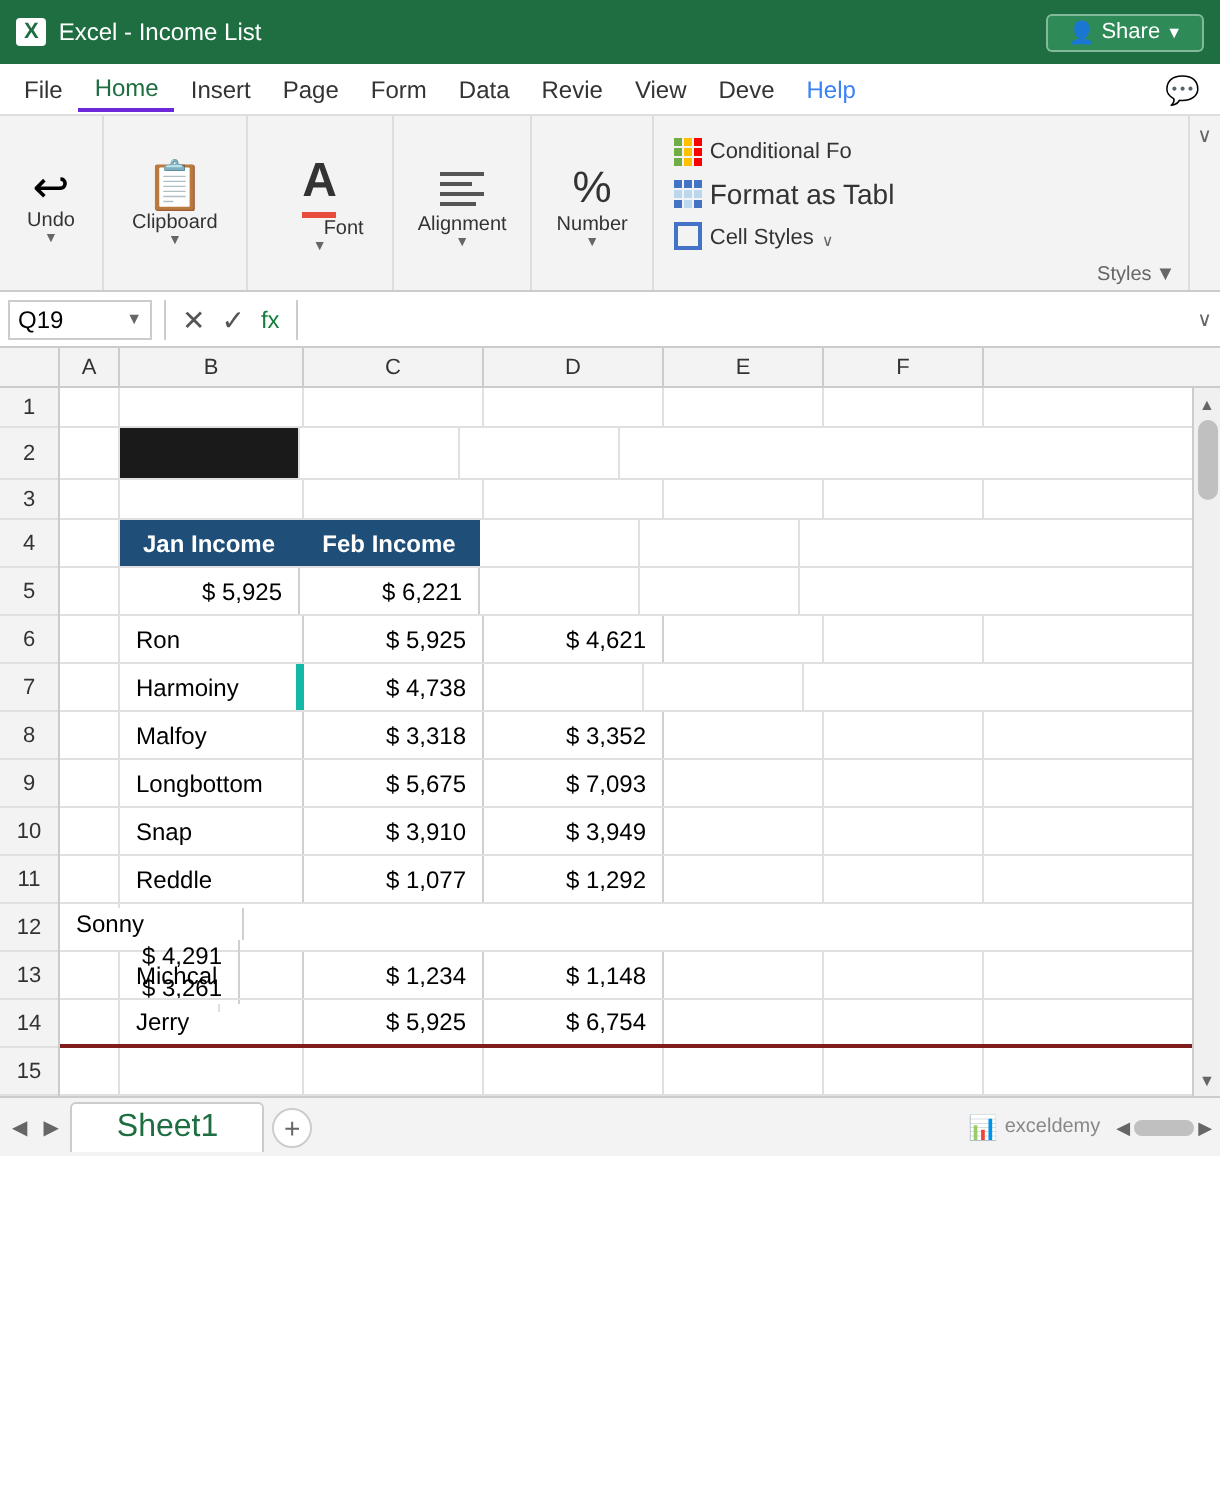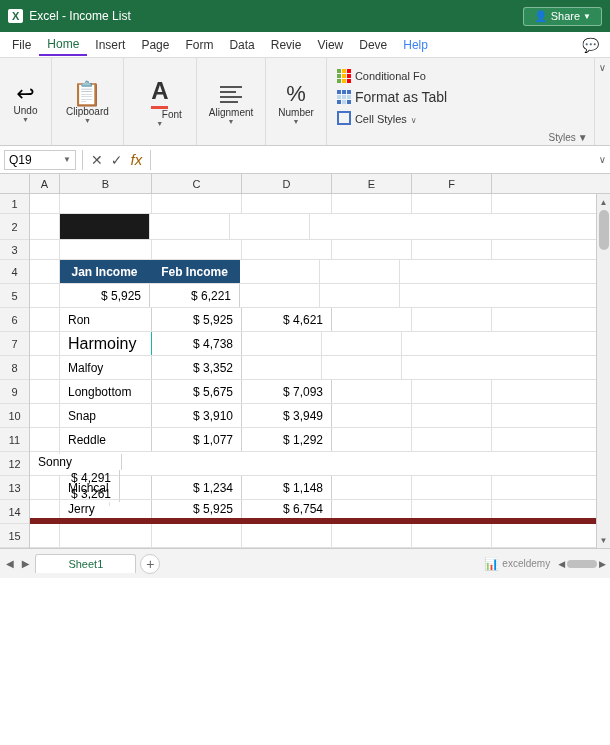--- a/index.html
+++ b/index.html
@@ -144,21 +144,21 @@
 </div>
 
 <div style="display:flex; align-items:center; border-bottom:1px solid #ccc; height:28px; background:#fff; padding:0 4px; gap:4px;">
   <div style="width:72px; border:1px solid #ccc; padding:2px 4px; font-size:12px; display:flex; align-items:center; justify-content:space-between; cursor:pointer;">
     <span>Q19</span>
     <span style="font-size:8px; color:#666;">▼</span>
   </div>
   <div style="width:1px; height:20px; background:#ccc; margin:0 2px;"></div>
   <span style="cursor:pointer; color:#555; font-size:14px; padding:0 2px;">✕</span>
   <span style="cursor:pointer; color:#555; font-size:14px; padding:0 2px;">✓</span>
-  <span style="cursor:pointer; color:#a16207; font-size:15px; padding:0 2px; font-style:italic;">fx</span>
+  <span style="cursor:pointer; color:#15803d; font-size:12px; padding:0 2px; ">fx</span>
   <div style="width:1px; height:20px; background:#ccc; margin:0 2px;"></div>
   <input type="text" style="flex: 1 1 0%; border: none; outline: none; font-size: 12px; padding: 2px 4px;" value="">
   <span style="cursor:pointer; color:#666; font-size:10px;">∨</span>
 </div>
 
 <div style="display:flex; flex-direction:column; overflow:hidden; flex:1;">
 
   <div style="display:flex; background:#f3f3f3; border-bottom:1px solid #ccc; height:20px;">
     <div style="width:30px; min-width:30px; border-right:1px solid #ccc;"></div>
     <div style="width:30px; border-right:1px solid #ccc; text-align:center; font-size:11px; color:#333; display:flex; align-items:center; justify-content:center; cursor:pointer;">A</div>
@@ -236,29 +236,30 @@
         <div style="width:30px; border-right:1px solid #e0e0e0; padding:1px 4px; font-size:12px;"></div>
         <div style="width:92px; border-right:1px solid #d0d0d0; padding:1px 8px; font-size:12px; display:flex; align-items:center;">Ron</div>
         <div style="width:90px; border-right:1px solid #d0d0d0; padding:1px 8px; font-size:12px; display:flex; align-items:center; justify-content:flex-end;">$ 5,925</div>
         <div style="width:90px; border-right:1px solid #d0d0d0; padding:1px 8px; font-size:12px; display:flex; align-items:center; justify-content:flex-end;">$ 4,621</div>
         <div style="width:80px; border-right:1px solid #e0e0e0; padding:1px 4px; font-size:12px;"></div>
         <div style="width:80px; border-right:1px solid #e0e0e0; padding:1px 4px; font-size:12px;"></div>
       </div>
 
       <div style="display:flex; border-bottom:1px solid #e0e0e0; height:24px;">
         <div style="width:30px; border-right:1px solid #e0e0e0; padding:1px 4px; font-size:12px;"></div>
-        <div style="width:92px; border-right:1px solid #14b8a6; padding:1px 8px; font-size:16px; display:flex; align-items:center;">Harmoiny</div>
+        <div style="width:92px; border-right:4px solid #14b8a6; padding:1px 8px; font-size:12px; display:flex; align-items:center;">Harmoiny</div>
         <div style="width:90px; border-right:1px solid #d0d0d0; padding:1px 8px; font-size:12px; display:flex; align-items:center; justify-content:flex-end;">$ 4,738</div>
         <div style="width:80px; border-right:1px solid #e0e0e0; padding:1px 4px; font-size:12px;"></div>
         <div style="width:80px; border-right:1px solid #e0e0e0; padding:1px 4px; font-size:12px;"></div>
       </div>
 
       <div style="display:flex; border-bottom:1px solid #e0e0e0; height:24px;">
         <div style="width:30px; border-right:1px solid #e0e0e0; padding:1px 4px; font-size:12px;"></div>
         <div style="width:92px; border-right:1px solid #d0d0d0; padding:1px 8px; font-size:12px; display:flex; align-items:center;">Malfoy</div>
+        <div style="width:90px; border-right:1px solid #d0d0d0; padding:1px 8px; font-size:12px; display:flex; align-items:center; justify-content:flex-end;">$ 3,318</div>
         <div style="width:90px; border-right:1px solid #d0d0d0; padding:1px 8px; font-size:12px; display:flex; align-items:center; justify-content:flex-end;">$ 3,352</div>
         <div style="width:80px; border-right:1px solid #e0e0e0; padding:1px 4px; font-size:12px;"></div>
         <div style="width:80px; border-right:1px solid #e0e0e0; padding:1px 4px; font-size:12px;"></div>
       </div>
 
       <div style="display:flex; border-bottom:1px solid #e0e0e0; height:24px;">
         <div style="width:30px; border-right:1px solid #e0e0e0; padding:1px 4px; font-size:12px;"></div>
         <div style="width:92px; border-right:1px solid #d0d0d0; padding:1px 8px; font-size:12px; display:flex; align-items:center;">Longbottom</div>
         <div style="width:90px; border-right:1px solid #d0d0d0; padding:1px 8px; font-size:12px; display:flex; align-items:center; justify-content:flex-end;">$ 5,675</div>
         <div style="width:90px; border-right:1px solid #d0d0d0; padding:1px 8px; font-size:12px; display:flex; align-items:center; justify-content:flex-end;">$ 7,093</div>
@@ -295,21 +296,21 @@
 
       <div style="display:flex; border-bottom:1px solid #e0e0e0; height:24px;">
         <div style="width:30px; border-right:1px solid #e0e0e0; padding:1px 4px; font-size:12px;"></div>
         <div style="width:92px; border-right:1px solid #d0d0d0; padding:1px 8px; font-size:12px; display:flex; align-items:center;">Michcal</div>
         <div style="width:90px; border-right:1px solid #d0d0d0; padding:1px 8px; font-size:12px; display:flex; align-items:center; justify-content:flex-end;">$ 1,234</div>
         <div style="width:90px; border-right:1px solid #d0d0d0; padding:1px 8px; font-size:12px; display:flex; align-items:center; justify-content:flex-end;">$ 1,148</div>
         <div style="width:80px; border-right:1px solid #e0e0e0; padding:1px 4px; font-size:12px;"></div>
         <div style="width:80px; border-right:1px solid #e0e0e0; padding:1px 4px; font-size:12px;"></div>
       </div>
 
-      <div style="display:flex; border-bottom:6px solid #7f1d1d; height:24px;">
+      <div style="display:flex; border-bottom:2px solid #7f1d1d; height:24px;">
         <div style="width:30px; border-right:1px solid #e0e0e0; padding:1px 4px; font-size:12px;"></div>
         <div style="width:92px; border-right:1px solid #d0d0d0; padding:1px 8px; font-size:12px; display:flex; align-items:center;">Jerry</div>
         <div style="width:90px; border-right:1px solid #d0d0d0; padding:1px 8px; font-size:12px; display:flex; align-items:center; justify-content:flex-end;">$ 5,925</div>
         <div style="width:90px; border-right:1px solid #d0d0d0; padding:1px 8px; font-size:12px; display:flex; align-items:center; justify-content:flex-end;">$ 6,754</div>
         <div style="width:80px; border-right:1px solid #e0e0e0; padding:1px 4px; font-size:12px;"></div>
         <div style="width:80px; border-right:1px solid #e0e0e0; padding:1px 4px; font-size:12px;"></div>
       </div>
 
       <div style="display:flex; border-bottom:1px solid #e0e0e0; height:24px;">
         <div style="width:30px; border-right:1px solid #e0e0e0; padding:1px 4px; font-size:12px;"></div>
@@ -326,21 +327,21 @@
       <div style="width:12px; height:12px; display:flex; align-items:center; justify-content:center; cursor:pointer; font-size:8px; color:#666;">▲</div>
       <div style="width:10px; height:40px; background:#c0c0c0; border-radius:5px; margin:2px 0; cursor:pointer;"></div>
       <div style="width:12px; height:12px; display:flex; align-items:center; justify-content:center; cursor:pointer; font-size:8px; color:#666; margin-top:auto;">▼</div>
     </div>
   </div>
 </div>
 
 <div style="display:flex; align-items:center; background:#f3f3f3; border-top:1px solid #ccc; height:30px; padding:0 4px; gap:4px;">
   <div style="cursor:pointer; font-size:10px; color:#666; padding:2px;">◀</div>
   <div style="cursor:pointer; font-size:10px; color:#666; padding:2px;">▶</div>
-  <div style="padding:3px 32px; background:#fff; border:1px solid #ccc; border-bottom:none; border-radius:3px 3px 0 0; font-size:11px; cursor:pointer; color:#1e6e42; font-weight:500;">Sheet1</div>
+  <div style="padding:3px 22px; background:#fff; border:1px solid #ccc; border-bottom:none; border-radius:3px 3px 0 0; font-size:16px; cursor:pointer; color:#1e6e42; font-weight:500;">Sheet1</div>
   <div style="width:20px; height:20px; display:flex; align-items:center; justify-content:center; cursor:pointer; border:1px solid #ccc; border-radius:50%; font-size:14px; color:#666; background:#fff;">+</div>
   <div style="margin-left:auto; display:flex; align-items:center; gap:8px;">
     <div style="display:flex; align-items:center; gap:3px;">
       <span style="color:#1e6e42; font-size:12px;">📊</span>
       <span style="font-size:10px; color:#888;">exceldemy</span>
     </div>
     <div style="display:flex; align-items:center; gap:2px;">
       <div style="cursor:pointer; font-size:9px; color:#666;">◀</div>
       <div style="width:30px; height:8px; background:#c0c0c0; border-radius:4px; cursor:pointer;"></div>
       <div style="cursor:pointer; font-size:9px; color:#666;">▶</div>

